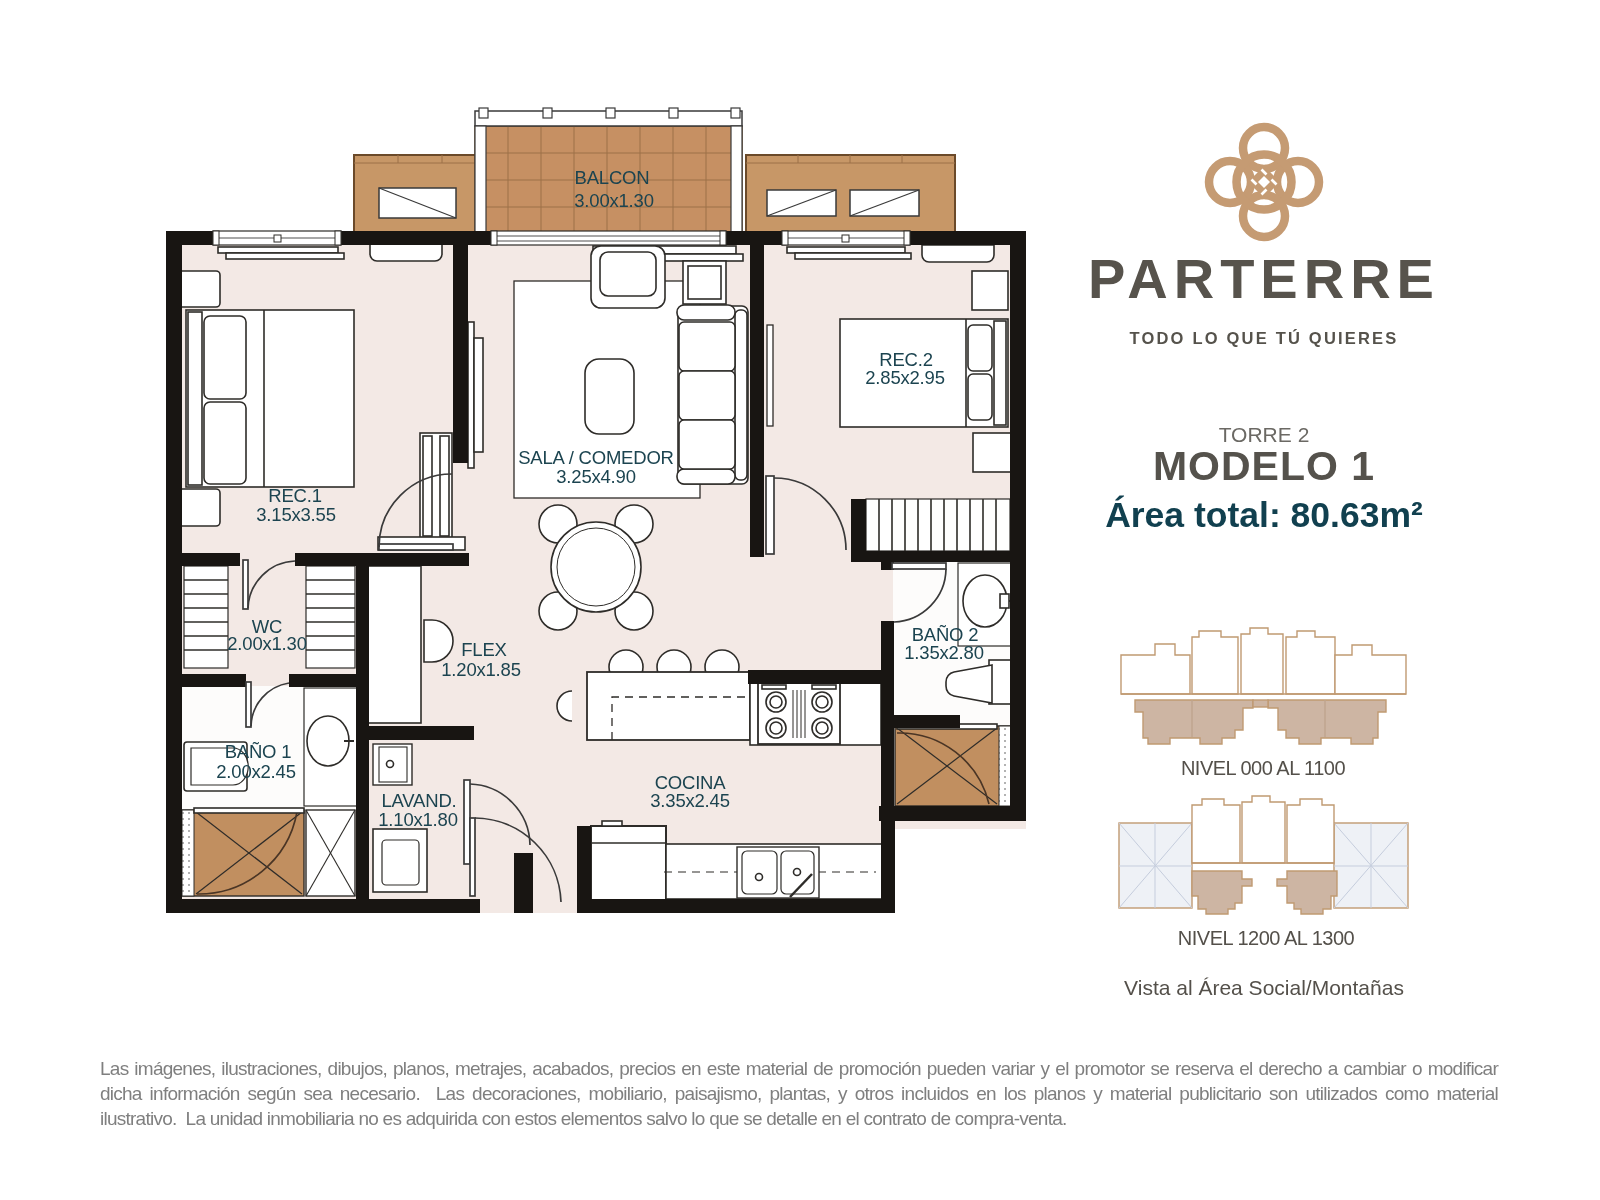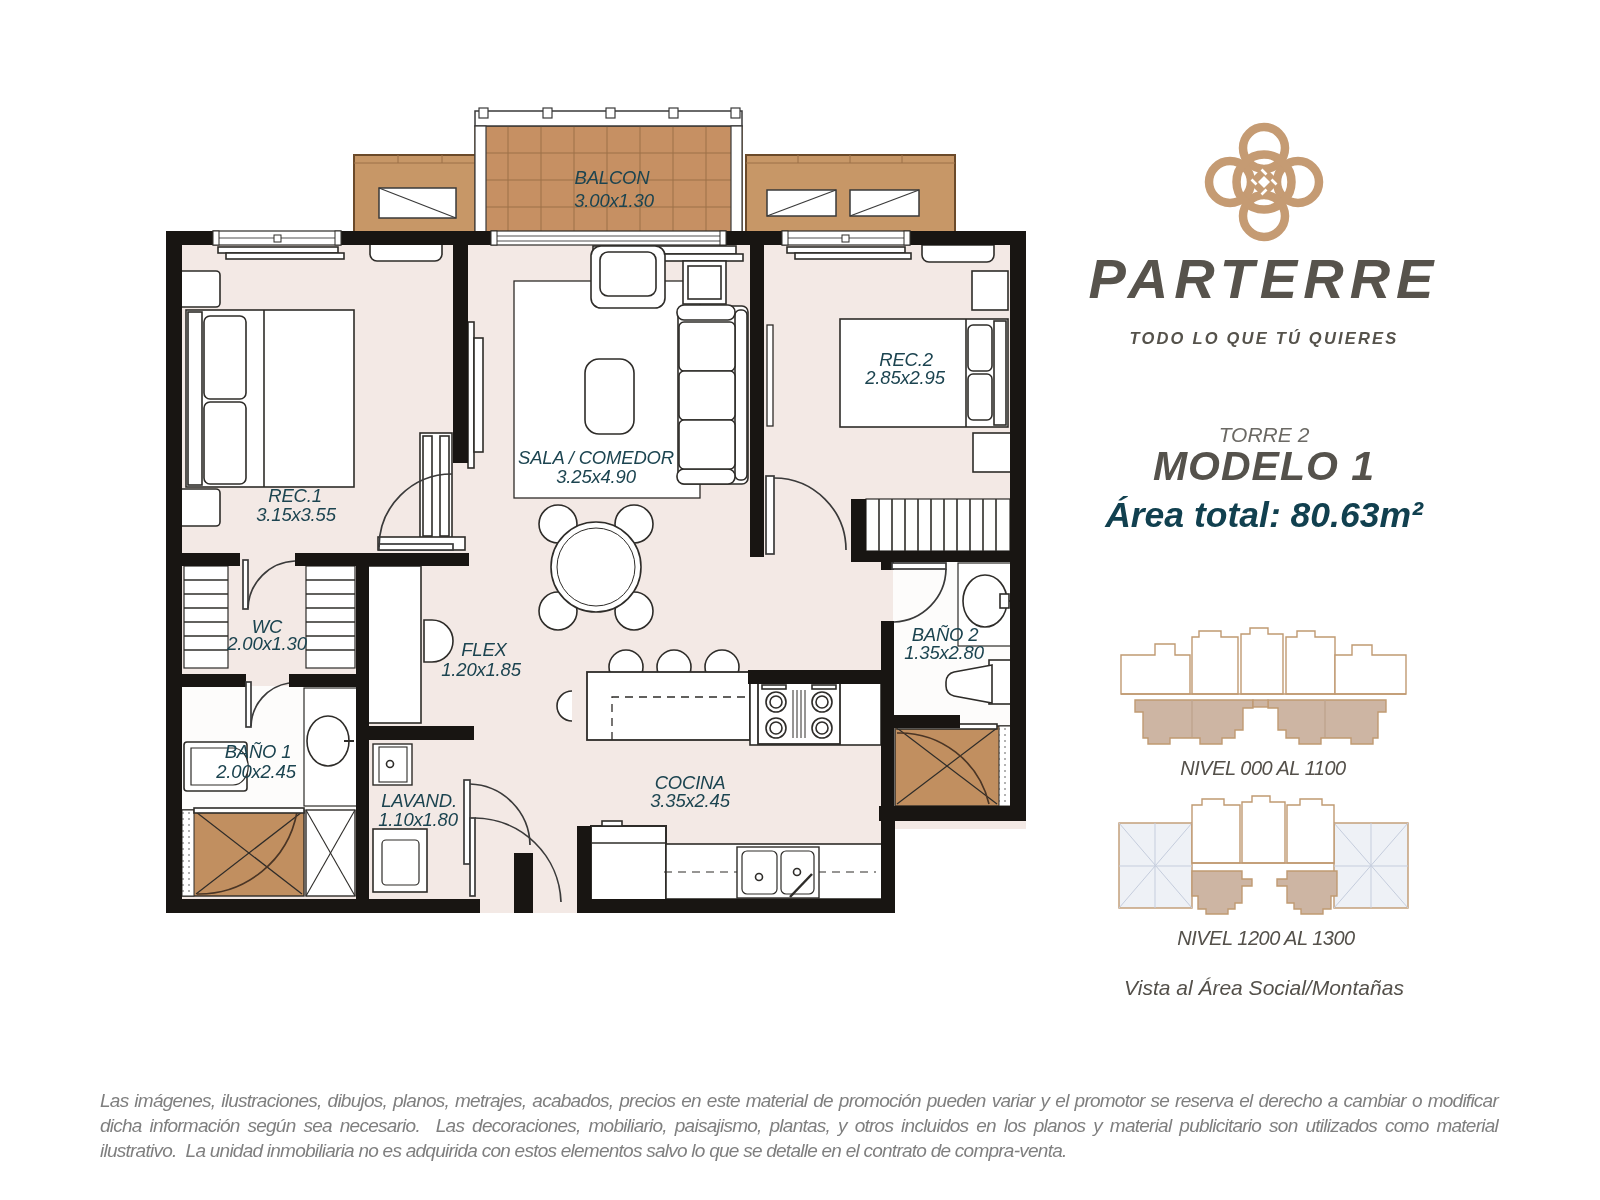--- a/index.html
+++ b/index.html
@@ -1,18 +1,18 @@
 <!DOCTYPE html>
 <html><head>
 <meta charset="utf-8">
 <style>
   html,body{margin:0;padding:0;background:#fff;width:1600px;height:1200px;overflow:hidden;}
-  .page{position:relative;width:1432px;height:1200px;font-family:"Liberation Sans",sans-serif;font-style:italic;}
+  .page{position:relative;width:1432px;height:1200px;font-family:"Liberation Sans",sans-serif;}
   svg{position:absolute;left:0;top:0;}
-  .disc{position:absolute;left:100px;top:1088px;width:1398px;color:#7f7f7f;
+  .disc{position:absolute;left:100px;top:1056px;width:1398px;color:#7f7f7f;
         font-size:19px;line-height:1.32;text-align:justify;letter-spacing:-0.75px;}
 </style>
 </head>
 <body>
 <div class="page">
 <svg width="1600" height="1200" viewBox="0 0 1600 1200">
 <defs>
   <pattern id="shelf" width="6" height="6" patternUnits="userSpaceOnUse">
     <rect width="6" height="6" fill="#fff"></rect>
           <circle cx="3" cy="3" r="1" fill="#9a9a9a"></circle>

